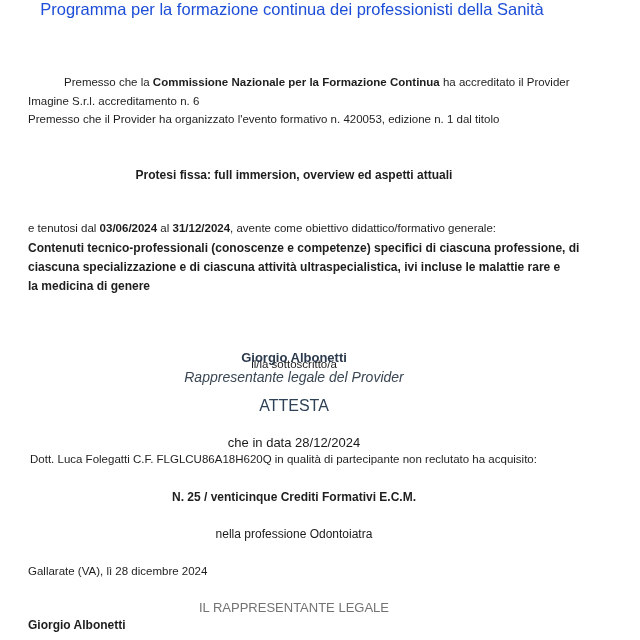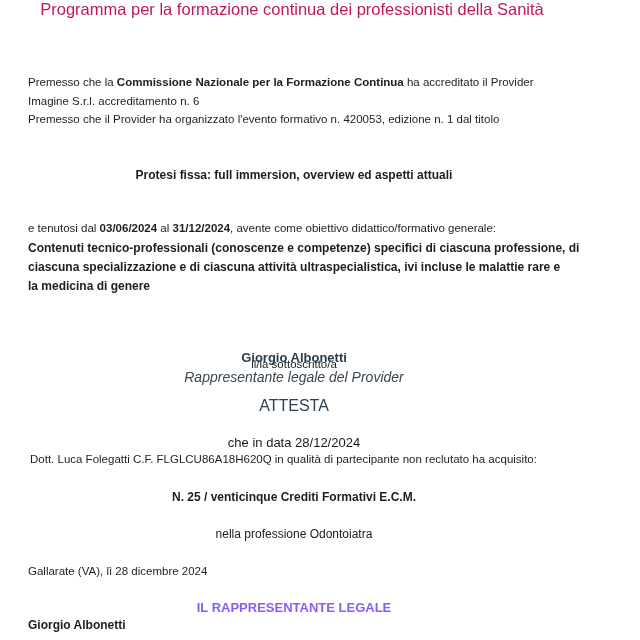--- a/index.html
+++ b/index.html
@@ -1,34 +1,34 @@
 <!DOCTYPE html>
 <html><head>
 <meta charset="utf-8">
 <style>
   html, body { margin:0; padding:0; background:#ffffff; }
   body { width:640px; height:640px; overflow:hidden; position:relative;
          font-family:"Liberation Sans", sans-serif; color:#1a1a1a; }
   .abs { position:absolute; white-space:nowrap; }
-  .title { top:0px; left:0; width:584px; text-align:center; font-size:16.5px; color:#be185d; letter-spacing:0; }
+  .title { top:0px; left:0; width:584px; text-align:center; font-size:16.5px; color:#1d4ed8; letter-spacing:0; }
   .p { font-size:11.5px; color:#1e1e1e; left:28px; }
   .center { left:0; width:588px; text-align:center; }
   b { font-weight:bold; }
   .name { font-size:13px; font-weight:bold; color:#2b3a4c; }
   .ital { font-size:14px; font-style:italic; color:#3a4654; }
   .attesta { font-size:16px; color:#2e4157; }
   .bold12 { font-size:12px; font-weight:bold; color:#1e1e1e; }
-  .bold13 { font-size:13px; font-weight:bold; color:#8b5cf6; }
+  .bold13 { font-size:13px; font-weight:normal; color:#737373; }
 </style>
 </head>
 <body>
 
 <div class="abs title">Programma per la formazione continua dei professionisti della Sanità</div>
 
-<div class="abs p" style="top:76px;"><span>Premesso che la </span><b>Commissione Nazionale per la Formazione Continua</b><span> ha accreditato il Provider</span></div>
+<div class="abs p" style="top:76px;margin-left:36px;"><span>Premesso che la </span><b>Commissione Nazionale per la Formazione Continua</b><span> ha accreditato il Provider</span></div>
 <div class="abs p" style="top:95px;"> Imagine S.r.l. accreditamento n. 6</div>
 <div class="abs p" style="top:113px;">Premesso che il Provider ha organizzato l'evento formativo n. 420053, edizione n. 1 dal titolo</div>
 
 <div class="abs center bold12" style="top:168px;">Protesi fissa: full immersion, overview ed aspetti attuali</div>
 
 <div class="abs p" style="top:222px;"><span>e tenutosi dal </span><b>03/06/2024</b><span> al </span><b>31/12/2024</b><span>, avente come obiettivo didattico/formativo generale:</span></div>
 <div class="abs p bold12" style="top:241px; font-size:12px;">Contenuti tecnico-professionali (conoscenze e competenze) specifici di ciascuna professione, di</div>
 <div class="abs p bold12" style="top:260px; font-size:12px;">ciascuna specializzazione e di ciascuna attività ultraspecialistica, ivi incluse le malattie rare e</div>
 <div class="abs p bold12" style="top:279px; font-size:12px;">la medicina di genere</div>
 

